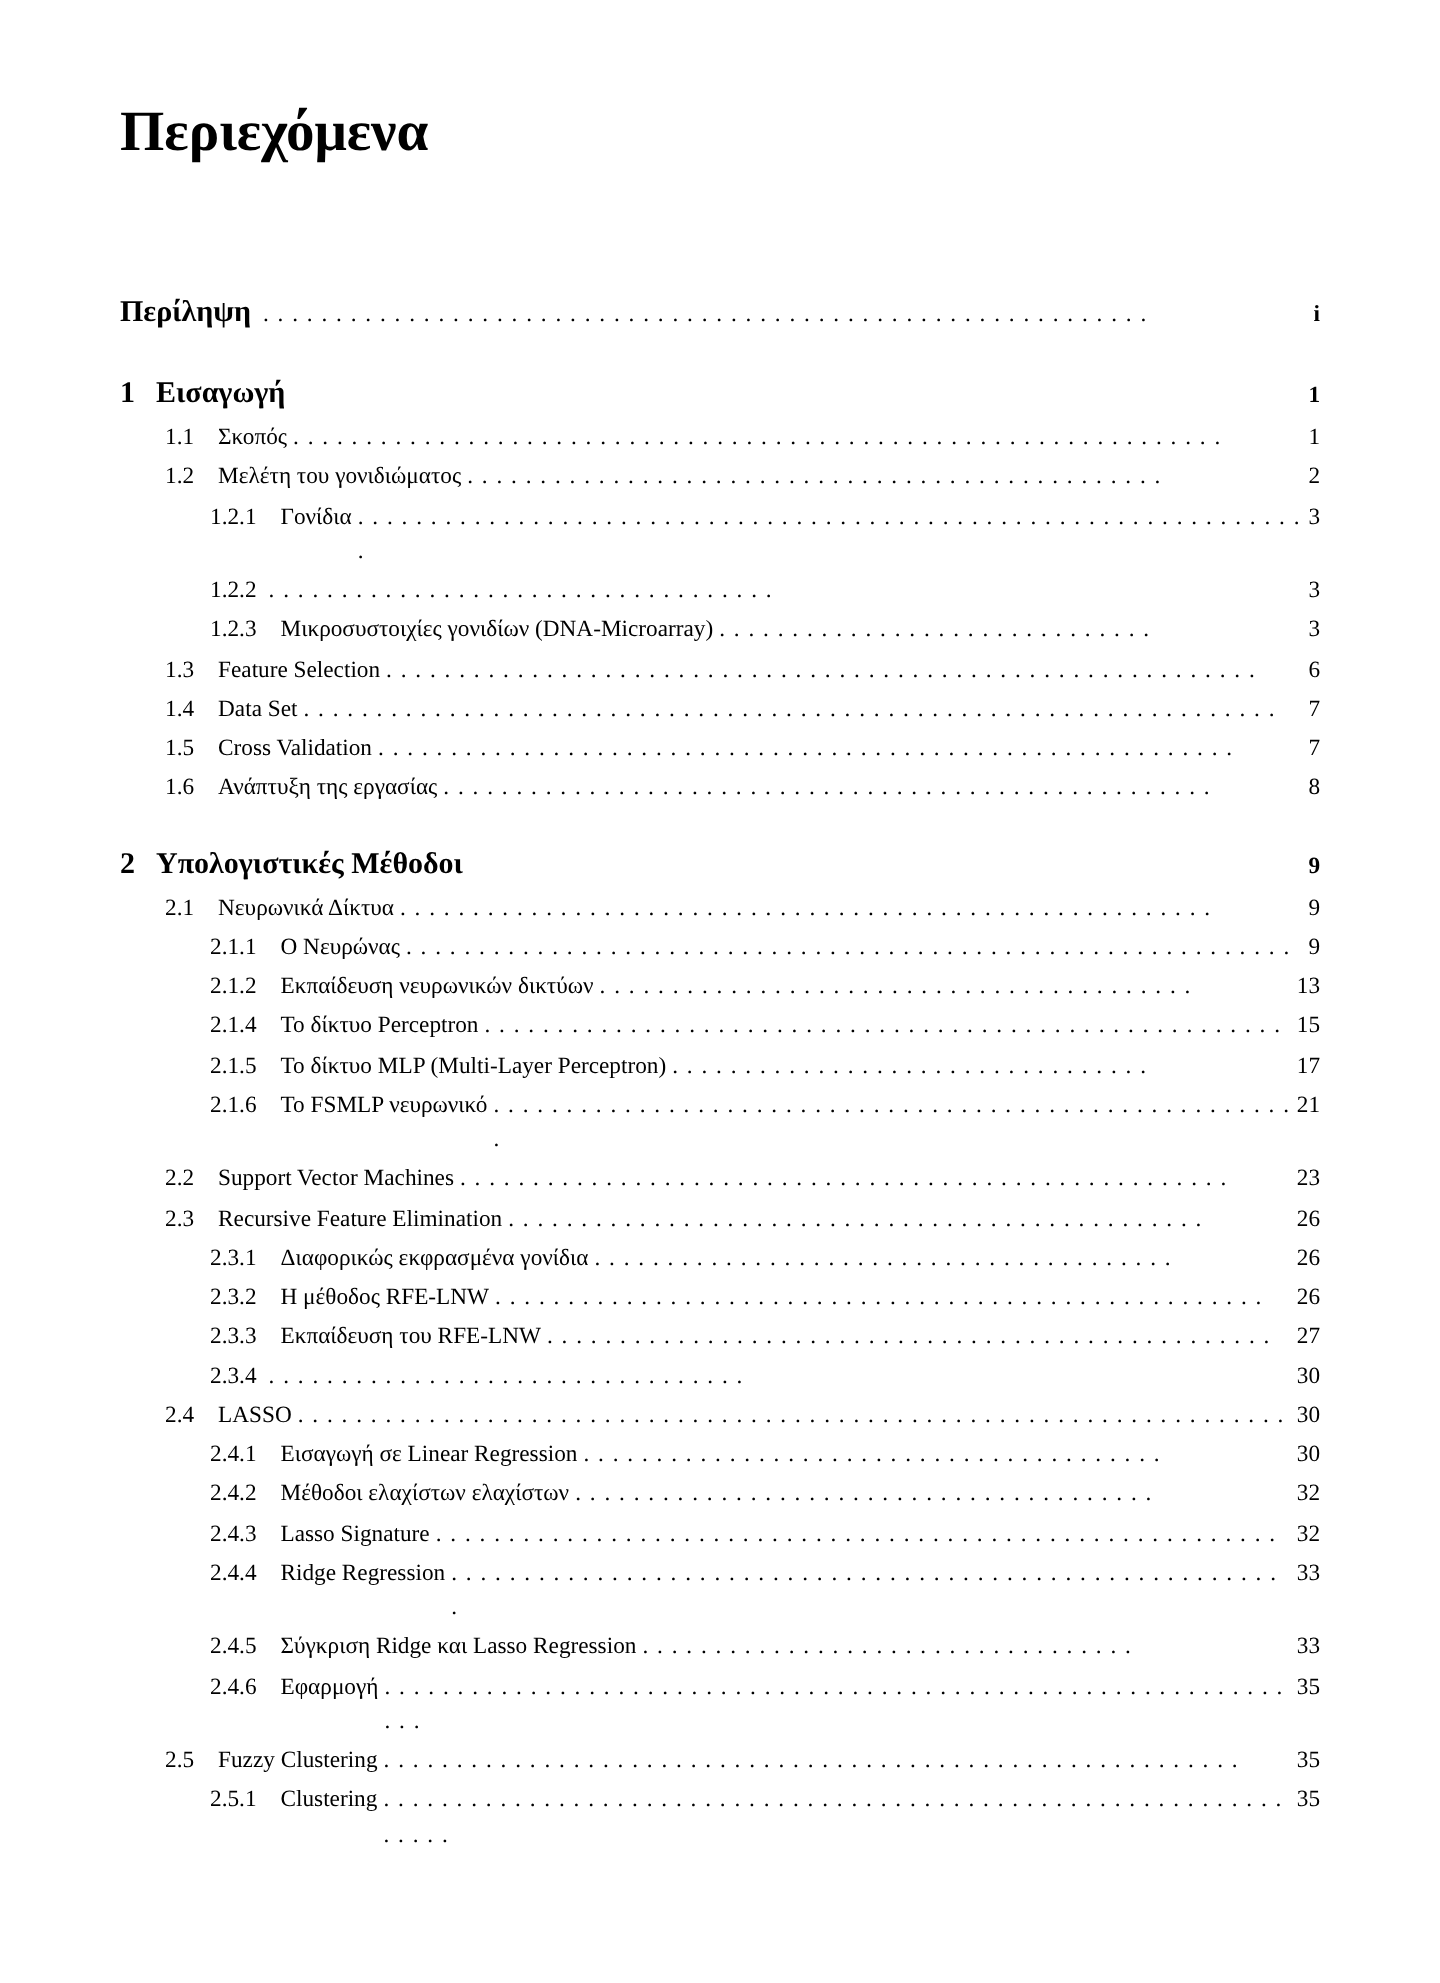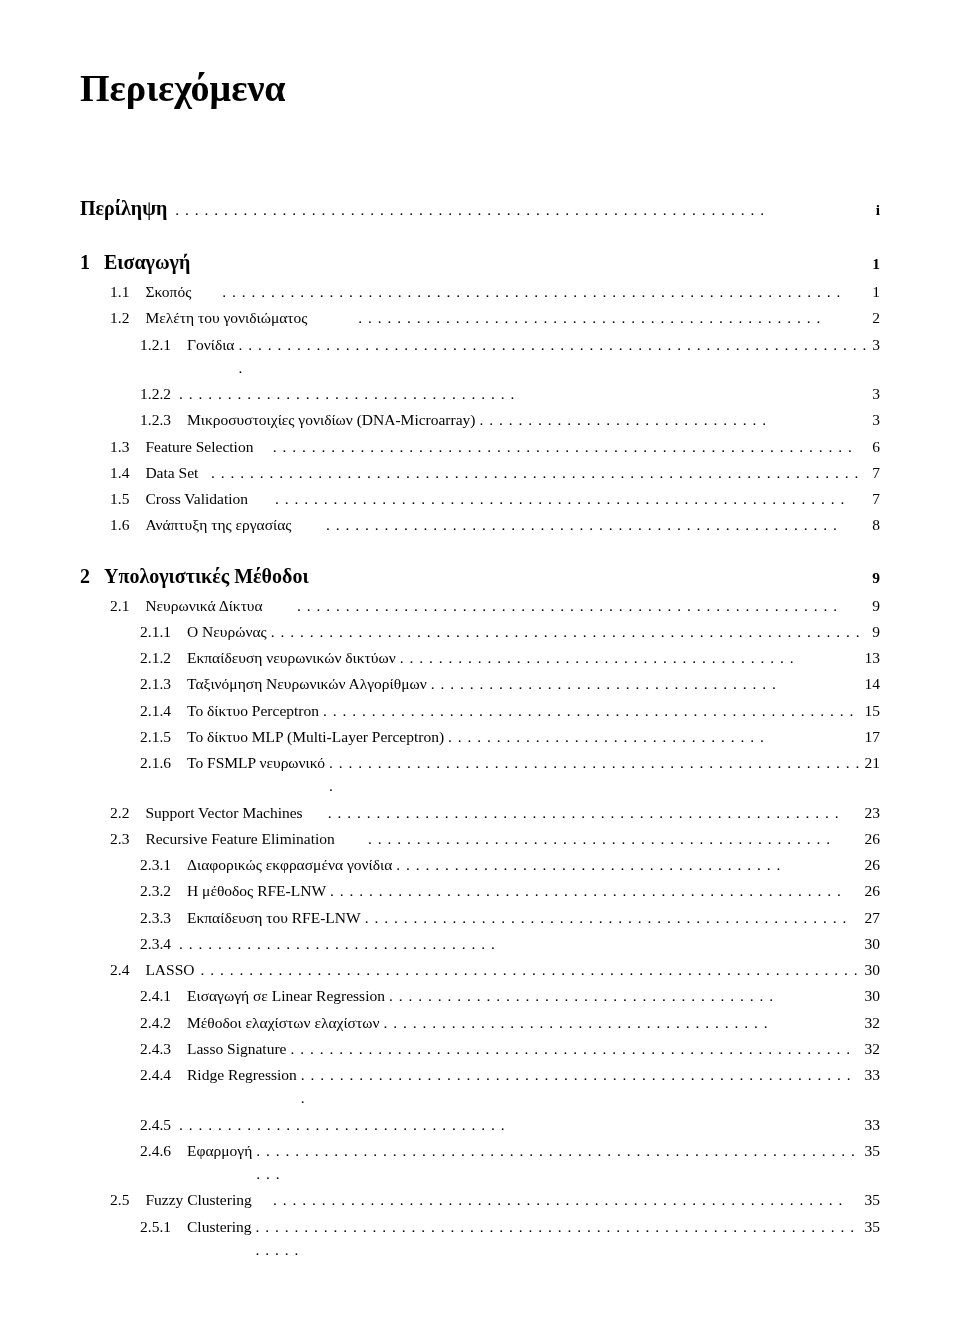--- a/index.html
+++ b/index.html
@@ -37,21 +37,20 @@
       overflow: hidden;
       margin: 0 4px;
       letter-spacing: 1px;
     }
     .toc-entry .entry-page {
       white-space: nowrap;
       font-size: 15.5px;
     }
     .toc-subsection {
       padding-left: 30px;
-      text-align: center;
     }
     .toc-subsubsection {
       padding-left: 60px;
     }
     .top-level-heading {
       font-size: 20px;
       font-weight: bold;
       margin-top: 24px;
       margin-bottom: 2px;
     }
@@ -162,26 +161,20 @@
     <span class="entry-page">9</span>
   </div>
 
   <div class="toc-entry toc-subsubsection">
     <span class="entry-label">2.1.2</span>
     <span style="margin-left:12px;">Εκπαίδευση νευρωνικών δικτύων</span>
     <span class="dots">. . . . . . . . . . . . . . . . . . . . . . . . . . . . . . . . . . . . . . . . .</span>
     <span class="entry-page">13</span>
   </div>
 
-  <div class="toc-entry toc-subsubsection">
-    <span class="entry-label">2.1.3</span>
-    <span style="margin-left:12px;">Ταξινόμηση Νευρωνικών Αλγορίθμων</span>
-    <span class="dots">. . . . . . . . . . . . . . . . . . . . . . . . . . . . . . . . . . . .</span>
-    <span class="entry-page">14</span>
-  </div>
 
   <div class="toc-entry toc-subsubsection">
     <span class="entry-label">2.1.4</span>
     <span style="margin-left:12px;">Το δίκτυο Perceptron</span>
     <span class="dots">. . . . . . . . . . . . . . . . . . . . . . . . . . . . . . . . . . . . . . . . . . . . . . . . . . . . . . .</span>
     <span class="entry-page">15</span>
   </div>
 
   <div class="toc-entry toc-subsubsection">
     <span class="entry-label">2.1.5</span>
@@ -268,20 +261,21 @@
 
   <div class="toc-entry toc-subsubsection">
     <span class="entry-label">2.4.4</span>
     <span style="margin-left:12px;">Ridge Regression</span>
     <span class="dots">. . . . . . . . . . . . . . . . . . . . . . . . . . . . . . . . . . . . . . . . . . . . . . . . . . . . . . . . . .</span>
     <span class="entry-page">33</span>
   </div>
 
   <div class="toc-entry toc-subsubsection">
     <span class="entry-label">2.4.5</span>
+    <span style="margin-left:12px;">Σύγκριση Ridge και Lasso Regression</span>
     <span class="dots">. . . . . . . . . . . . . . . . . . . . . . . . . . . . . . . . . .</span>
     <span class="entry-page">33</span>
   </div>
 
   <div class="toc-entry toc-subsubsection">
     <span class="entry-label">2.4.6</span>
     <span style="margin-left:12px;">Εφαρμογή</span>
     <span class="dots">. . . . . . . . . . . . . . . . . . . . . . . . . . . . . . . . . . . . . . . . . . . . . . . . . . . . . . . . . . . . . . . . .</span>
     <span class="entry-page">35</span>
   </div>

